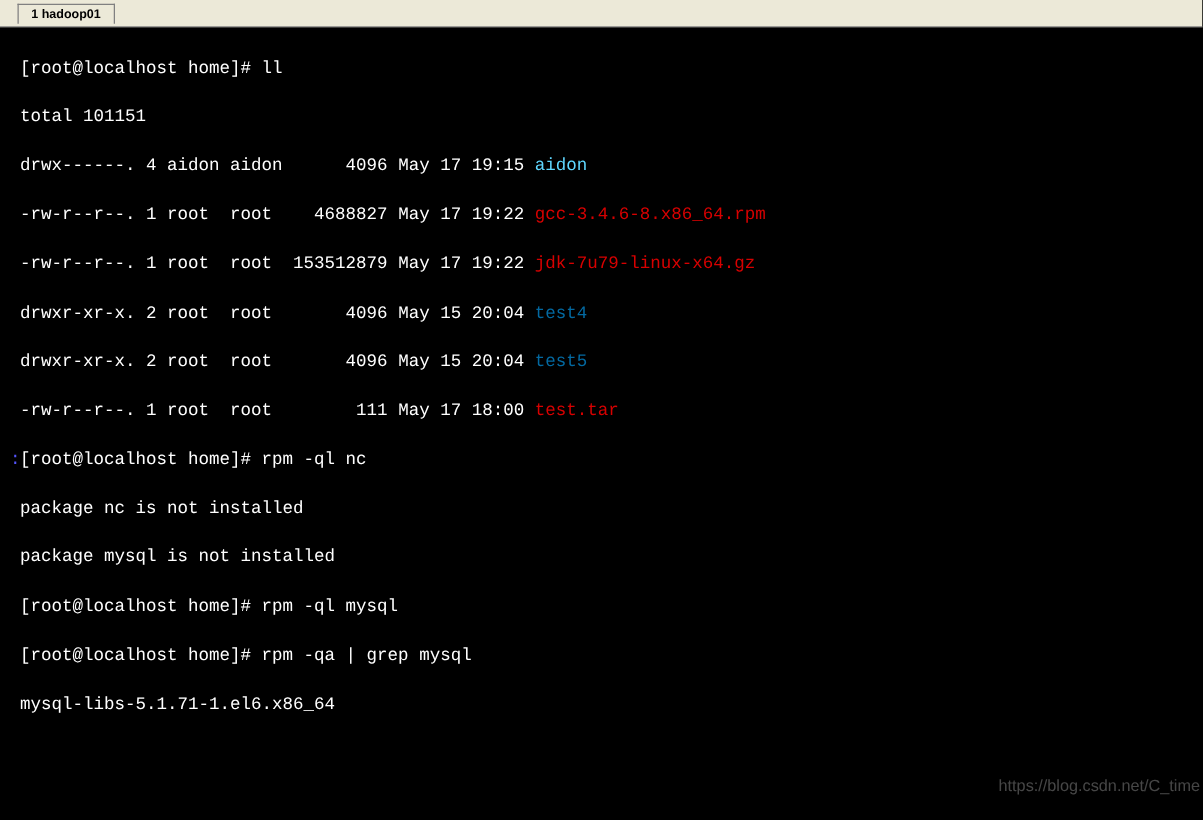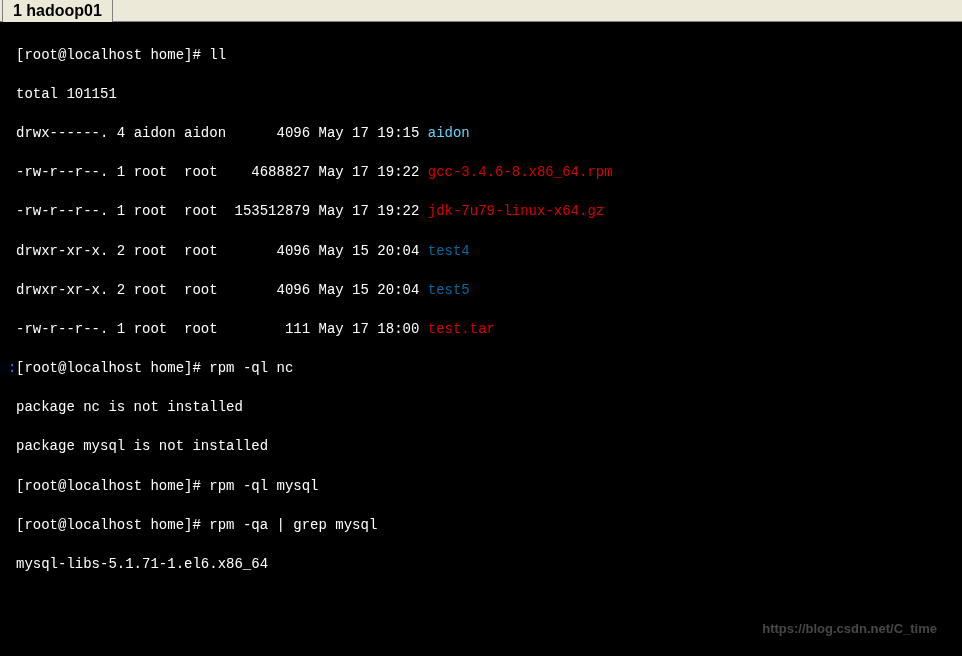--- a/index.html
+++ b/index.html
@@ -22,24 +22,24 @@
       height: 22px;
       display: flex;
       align-items: center;
     }
     .tab {
       background: #ece9d8;
       border: 1px solid #808080;
       border-bottom: none;
       padding: 2px 10px;
       font-family: Arial, sans-serif;
-      font-size: 16px;
+      font-size: 10px;
       font-weight: bold;
       color: #000;
-      margin-left: 2px;
+      margin-left: 14px;
     }
     .terminal {
       background: #000;
       color: #fff;
       padding: 4px 8px;
       font-family: "Courier New", monospace;
       font-size: 14px;
       line-height: 1.4;
       white-space: pre;
       height: calc(100% - 22px);
@@ -49,26 +49,25 @@
     .line {
       white-space: pre;
     }
     .gutter { color: #5555ff; display: inline-block; width: 8px; }
     .cyan { color: #5fd7ff; }
     .red { color: #d70000; }
     .blue { color: #0369a1; }
     .watermark {
       position: absolute;
       bottom: 18px;
-      right: 25px;
+      right: 2px;
       color: rgba(200,200,200,0.35);
       font-family: Arial, sans-serif;
       font-size: 13px;
       pointer-events: none;
-      font-weight: bold;
     }
   </style>
 </head>
 <body>
 
 <div class="tab-bar">
   <div class="tab">1 hadoop01</div>
 </div>
 
 <div class="terminal">

